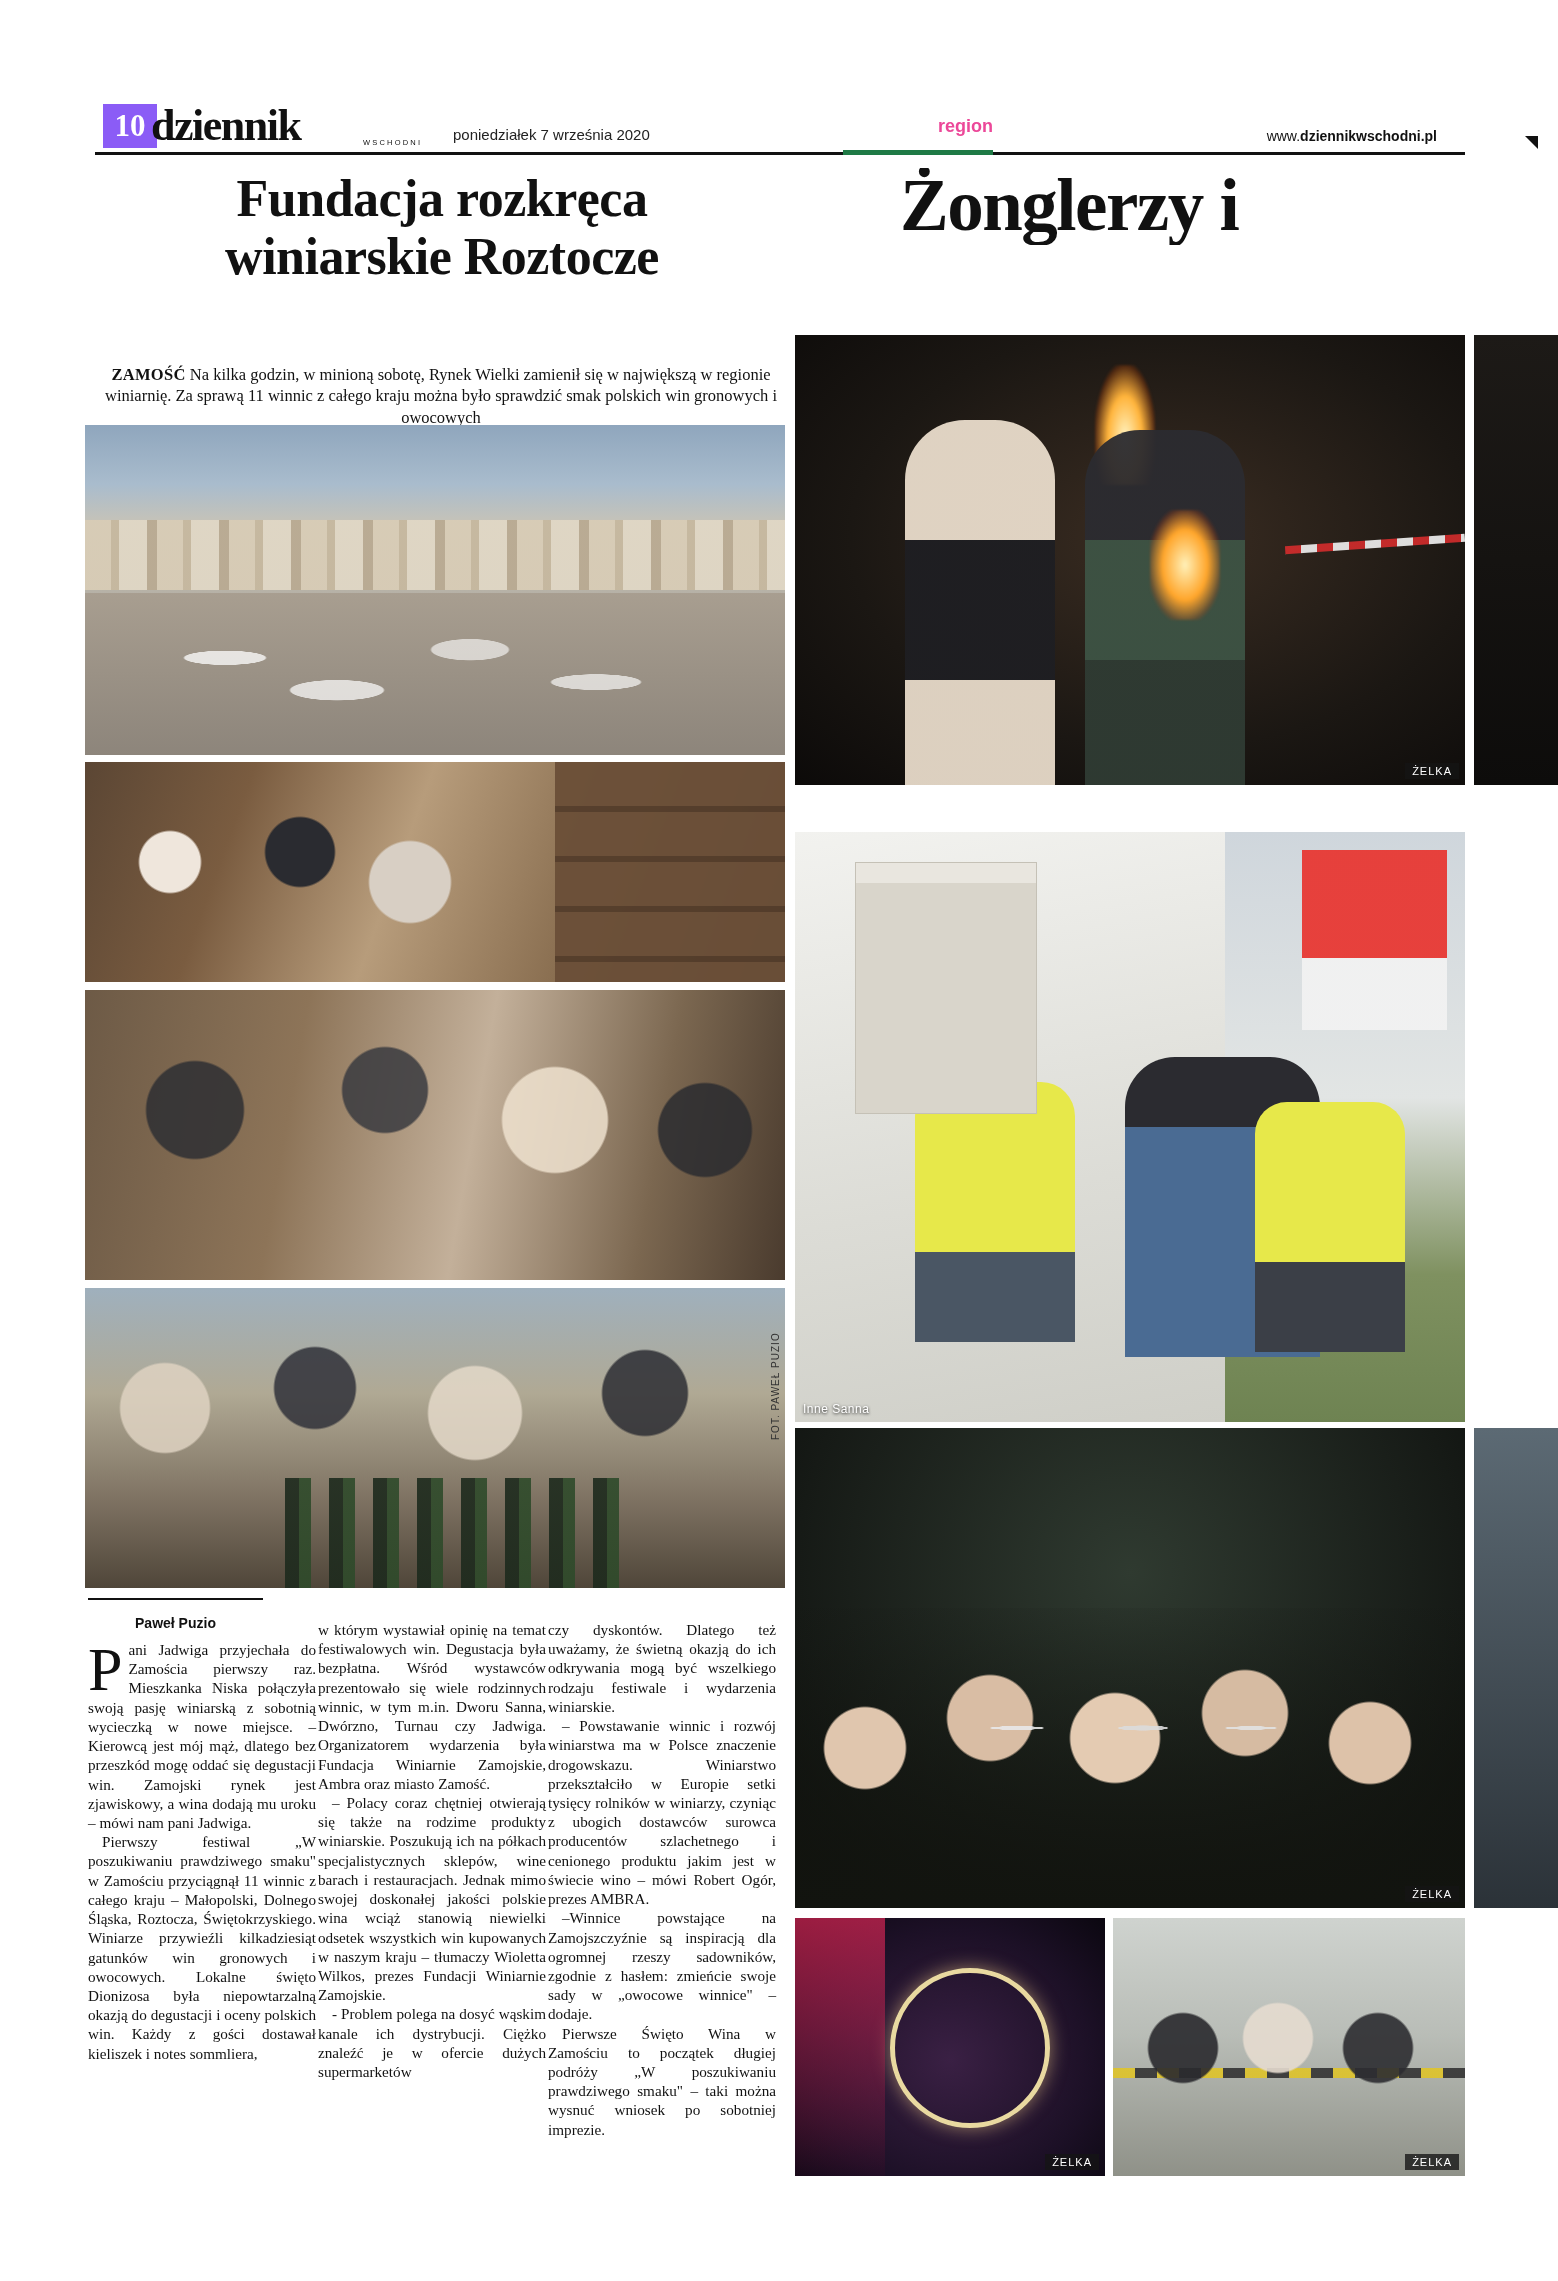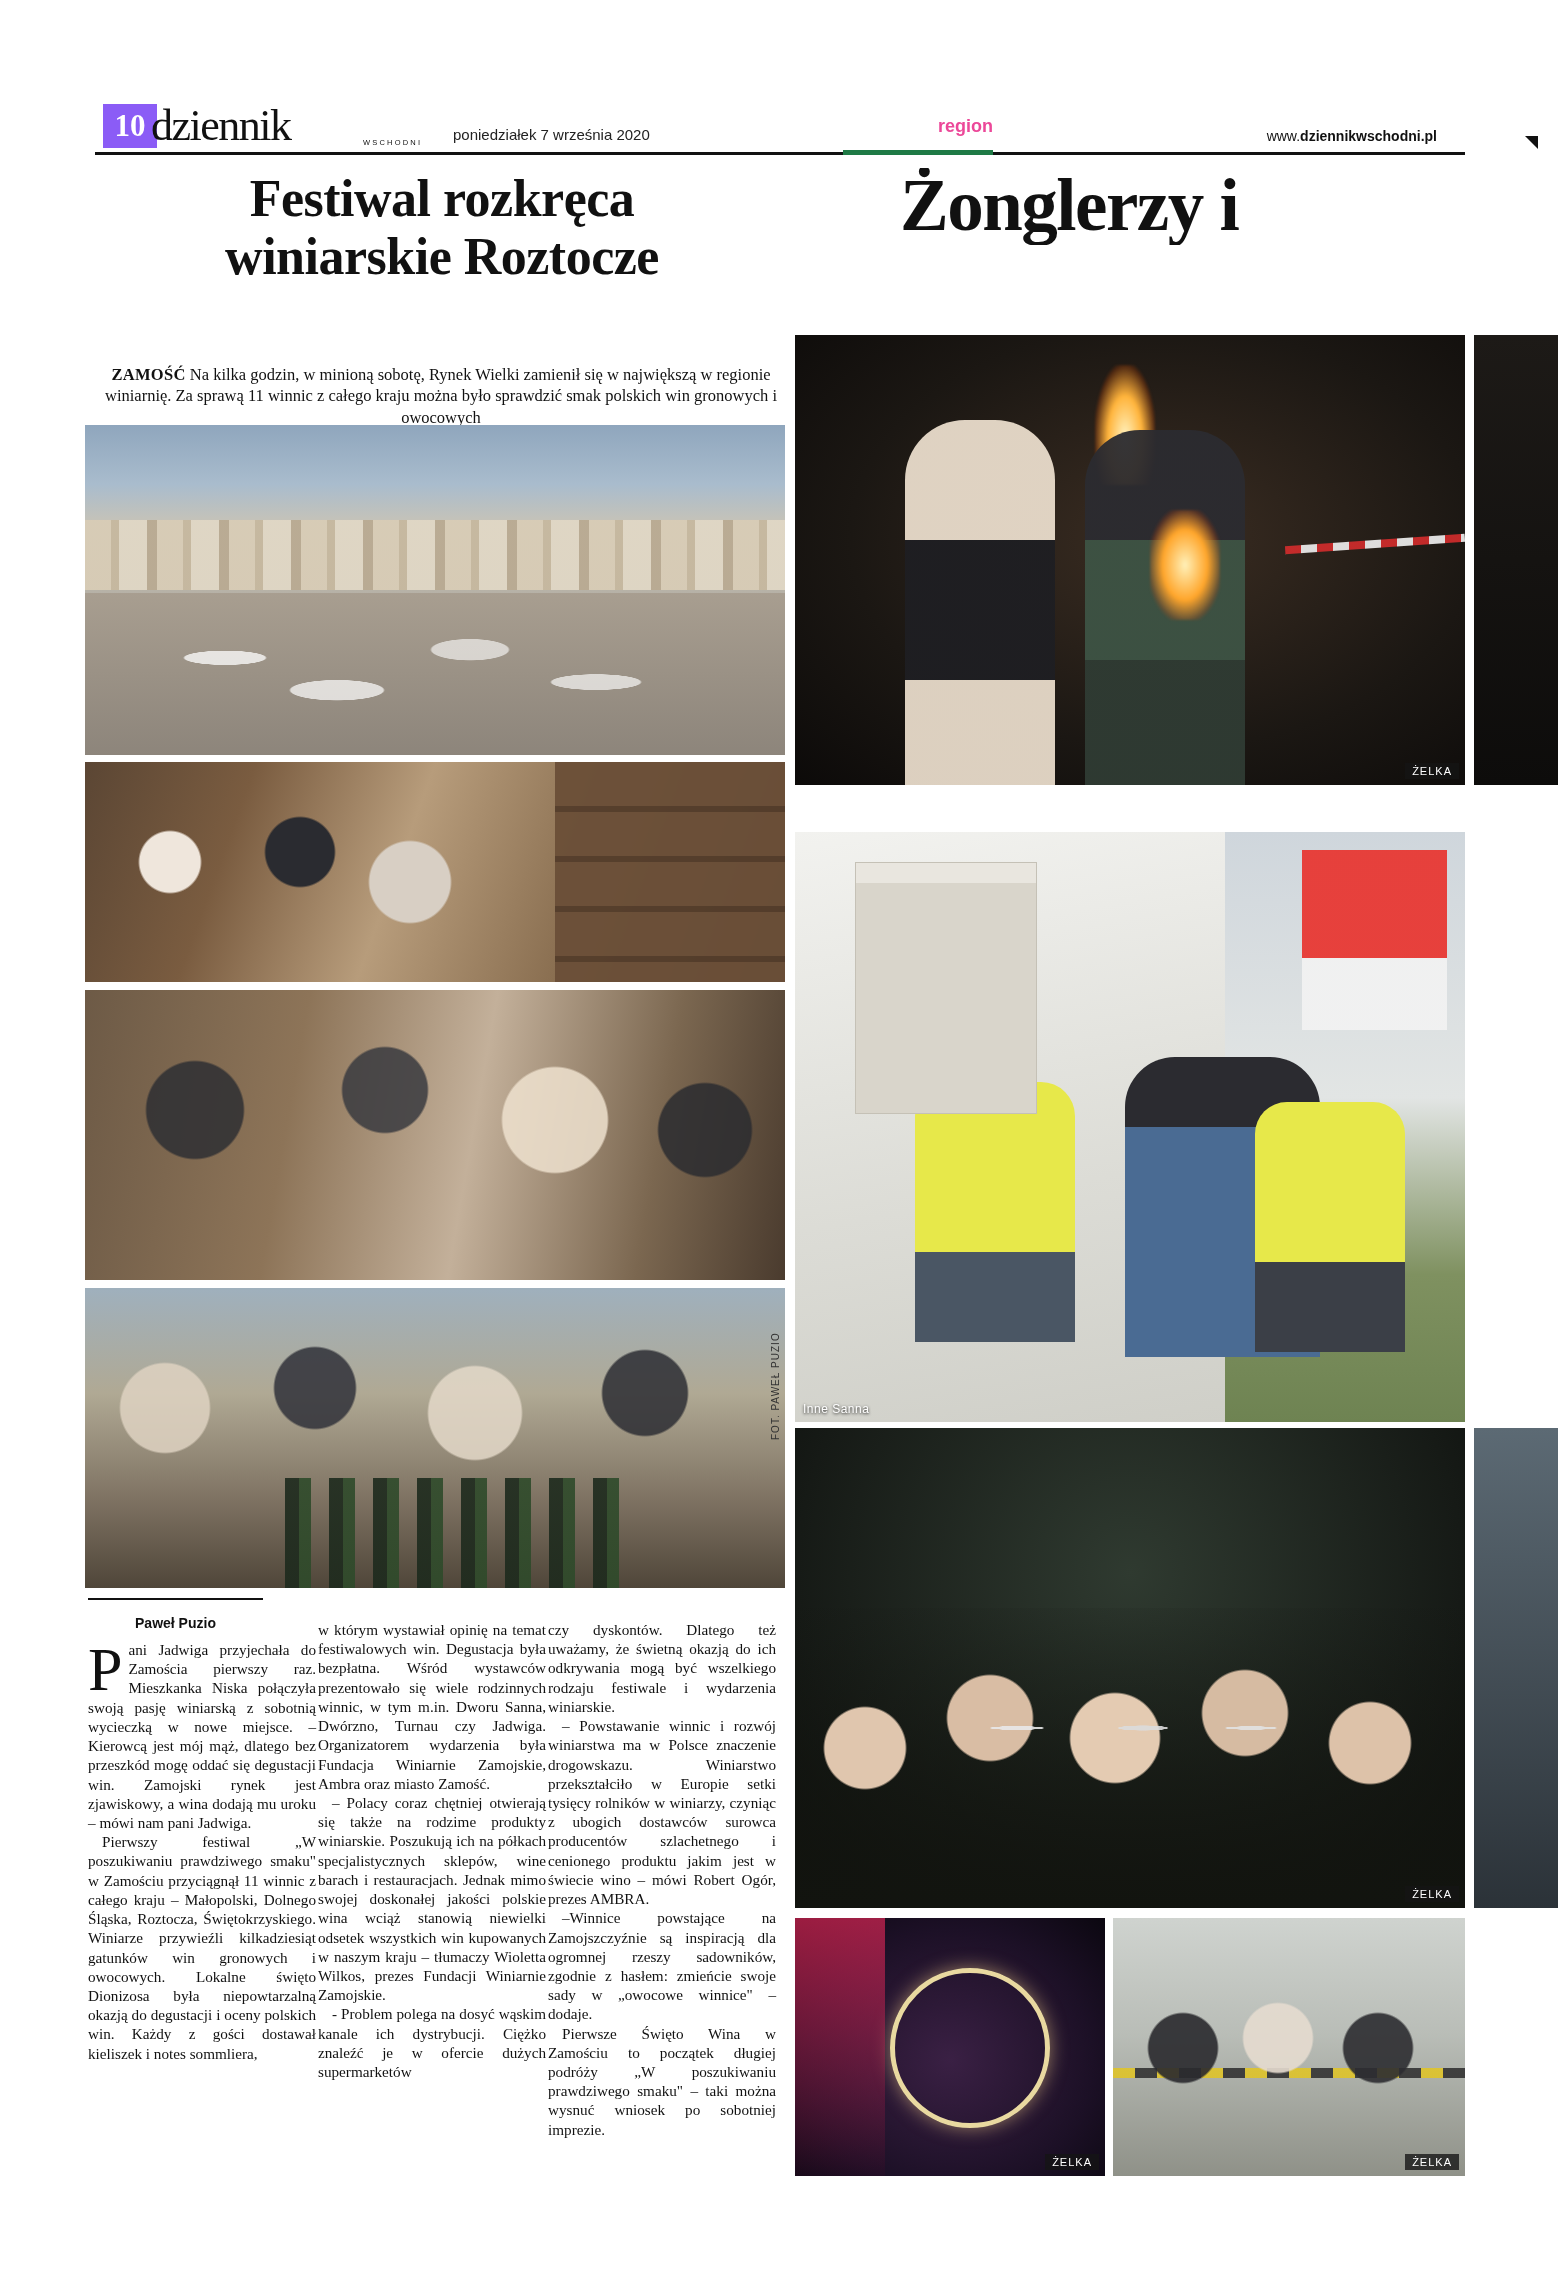--- a/index.html
+++ b/index.html
@@ -35,21 +35,21 @@
     font-family: "Liberation Serif", serif;
     font-weight: bold;
     font-size: 31px;
     line-height: 44px;
     text-align: center;
   }
   .logo-dziennik {
     position: absolute;
     left: 56px; top: 0px;
     font-family: "Liberation Serif", serif;
-    font-weight: normal;
+    font-weight: bold;
     font-size: 44px;
     letter-spacing: -1.5px;
     color: #111;
   }
   .logo-sub {
     position: absolute;
     left: 238px; top: 38px;
     font-family: "Liberation Sans", sans-serif;
     font-size: 7.5px;
     letter-spacing: 2.2px;
@@ -465,21 +465,21 @@
     <div class="logo-sub">WSCHODNI</div>
     <div class="issue-date">poniedziałek 7 września 2020</div>
     <div class="region-label">region</div>
     <div class="site-url"><span>www.</span><b>dziennikwschodni.pl</b></div>
   </div>
   <div class="mast-rule"></div>
   <div class="mast-rule-green"></div>
   <div class="corner-arrow"></div>
 
   <div class="headline-left">
-    <div>Festiwal rozkręca</div>
+    <div>Fundacja rozkręca</div>
     <div>winiarskie Roztocze</div>
   </div>
   <div class="headline-right">Żonglerzy i</div>
 
   <div class="lead">
     <span class="place">ZAMOŚĆ</span><span> Na kilka godzin, w minioną sobotę, Rynek Wielki zamienił się w największą w regionie winiarnię. Za sprawą 11 winnic z całego kraju można było sprawdzić smak polskich win gronowych i owocowych</span>
   </div>
 
   <div class="photo" id="photo-square"></div>
   <div class="photo" id="photo-tasting"></div>

